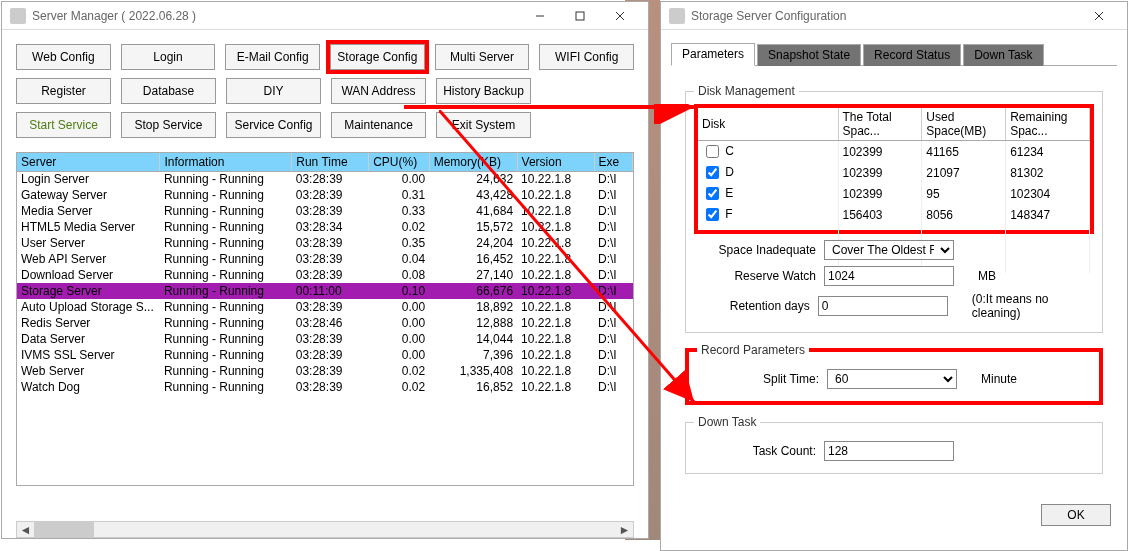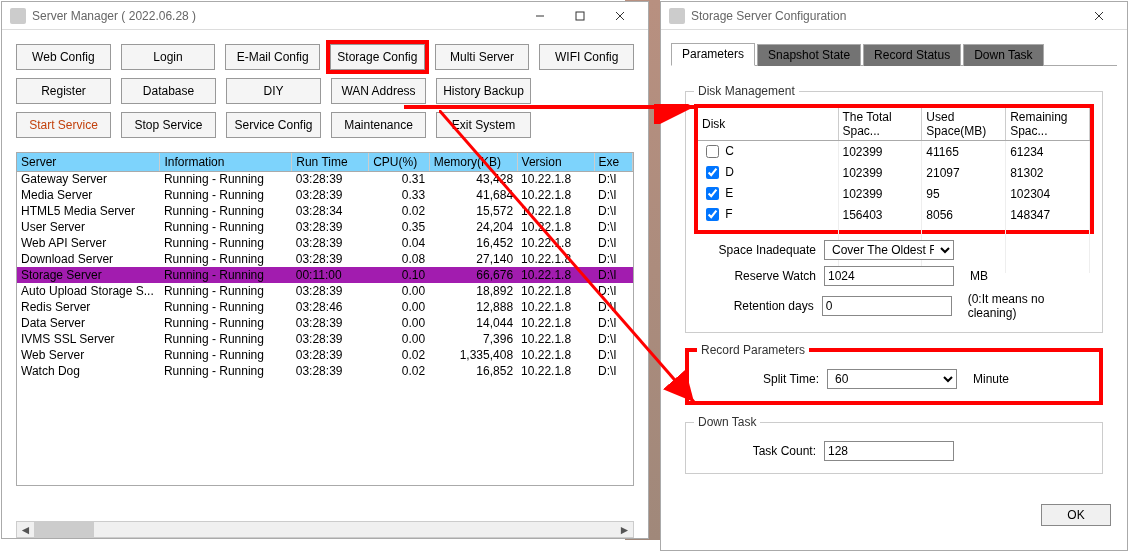--- a/index.html
+++ b/index.html
@@ -12,21 +12,21 @@
 .titlebar { height: 28px; display: flex; align-items: center; padding: 0 8px; border-bottom: 1px solid #ddd; }
 .titlebar .ico { width: 16px; height: 16px; margin-right: 6px; background: #ccc; border-radius: 2px; }
 .titlebar .t { flex: 1; color: #666; }
 .titlebar .btns { display: flex; }
 .titlebar .btns span { width: 40px; height: 24px; display: flex; align-items: center; justify-content: center; color: #333; }
 .titlebar .btns span svg { width: 10px; height: 10px; }
 
 .toolbar { padding: 14px 14px 6px 14px; }
 .toolbar .row { display: flex; gap: 10px; margin-bottom: 8px; }
 .btn { height: 26px; width: 95px; border: 1px solid #999; background: #f5f5f5; display: flex; align-items: center; justify-content: center; cursor: pointer; }
-.btn.disabled { color: #c2410c; }
+.btn.disabled { color: #4d7c0f; }
 .btn.hl { outline: 4px solid #ff0000; }
 
 .grid { margin: 0 14px; border: 1px solid #aaa; height: 334px; overflow: hidden; position: relative; }
 .grid table { width: 100%; border-collapse: collapse; table-layout: fixed; }
 .grid th { text-align: left; padding: 1px 4px; border-right: 1px solid #ccc; border-bottom: 1px solid #aaa; background: #7dd3fc; font-weight: normal; height: 18px; }
 .grid td { padding: 0 4px; height: 16px; white-space: nowrap; overflow: hidden; text-overflow: ellipsis; }
 .grid tr.sel td { background: #a21caf; }
 .grid .num { text-align: right; }
 
 .hscroll { position: absolute; bottom: 0; left: 14px; right: 14px; height: 17px; background: #f0f0f0; border: 1px solid #ccc; display: flex; align-items: center; }
@@ -45,21 +45,21 @@
 fieldset.hl { border: 4px solid #ff0000; }
 
 .dgrid { border: 1px solid #aaa; height: 130px; }
 .dgrid table { width: 100%; border-collapse: collapse; table-layout: fixed; }
 .dgrid th { text-align: left; padding: 2px 4px; border-right: 1px solid #ccc; border-bottom: 1px solid #aaa; font-weight: normal; height: 18px; }
 .dgrid td { padding: 1px 4px; height: 16px; border-right: 1px solid #eee; }
 
 .frow { display: flex; align-items: center; margin: 6px 0; }
 .frow label { width: 130px; text-align: right; padding-right: 8px; }
 .frow input, .frow select { height: 20px; border: 1px solid #888; padding: 1px 3px; background: #fff; }
-.frow .suf { margin-left: 16px; }
+.frow .suf { margin-left: 24px; }
 select { width: 130px; }
 input.txt { width: 130px; }
 
 .okrow { display: flex; justify-content: flex-end; padding: 6px 16px; }
 .okbtn { width: 70px; height: 22px; border: 1px solid #888; background: #f0f0f0; display: flex; align-items: center; justify-content: center; cursor: pointer; }
 
 .bg { position: absolute; left: 625px; top: 0; width: 35px; height: 540px; background: linear-gradient(#b89080,#a0887a); z-index: -1; }
 .ath { position: absolute; left: 627px; top: 218px; color: #222; font-size: 13px; }
 
 .arrow1 { position: absolute; left: 404px; top: 104px; width: 300px; height: 20px; pointer-events: none; }
@@ -139,20 +139,29 @@
         <th>Information</th>
         <th>Run Time</th>
         <th>CPU(%)</th>
         <th>Memory(KB)</th>
         <th>Version</th>
         <th>Exe</th>
       </tr>
         </thead>
       <tbody id="sgrid">
           <tr>
+            <td>Login Server</td>
+            <td>Running - Running</td>
+            <td>03:28:39</td>
+            <td class="num">0.00</td>
+            <td class="num">24,632</td>
+            <td>10.22.1.8</td>
+            <td>D:\I</td>
+          </tr>
+          <tr>
             <td>Gateway Server</td>
             <td>Running - Running</td>
             <td>03:28:39</td>
             <td class="num">0.31</td>
             <td class="num">43,428</td>
             <td>10.22.1.8</td>
             <td>D:\I</td>
           </tr>
           <tr>
             <td>Media Server</td>

